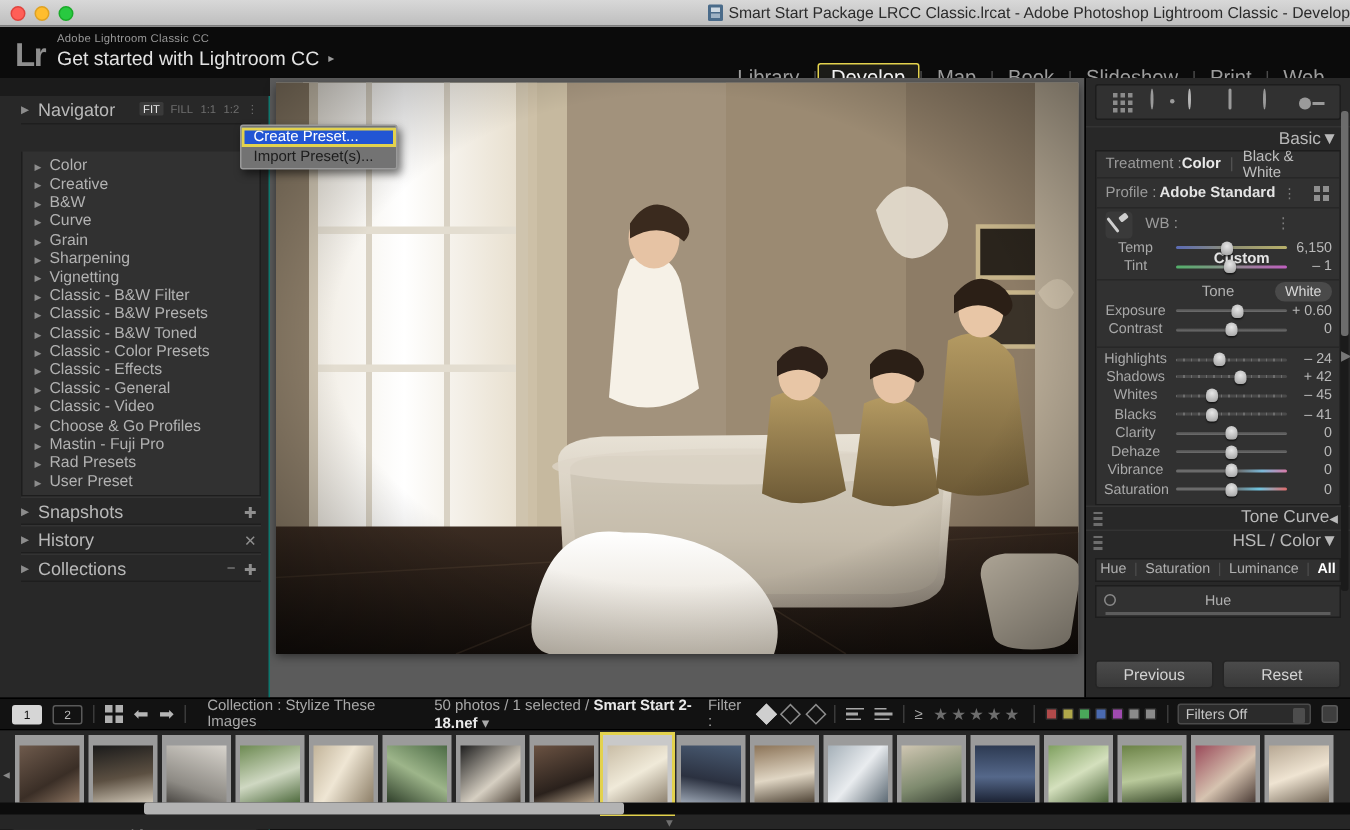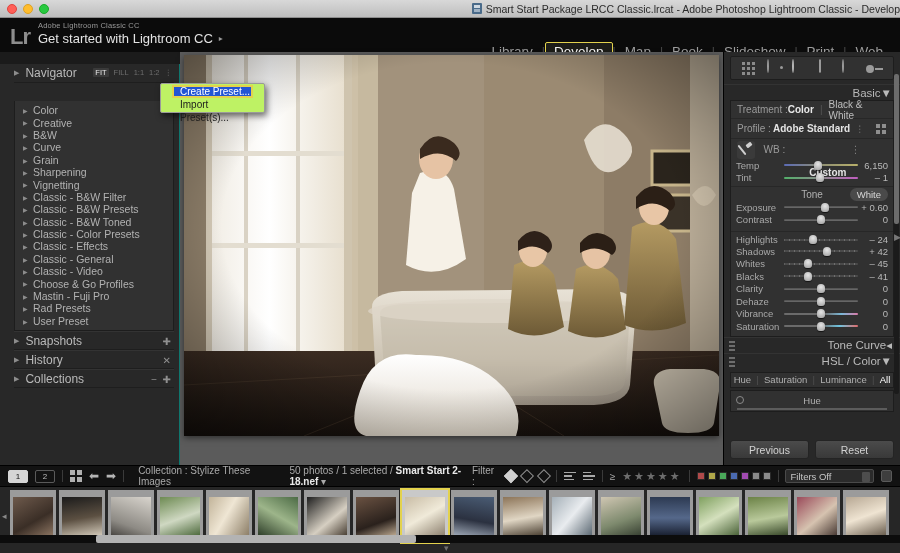--- a/index.html
+++ b/index.html
@@ -99,22 +99,22 @@
   .lrbtn{
     flex:1; height:18px; border-radius:3px;
     background:linear-gradient(#4b4b4b,#393939);
     border:1px solid #242424; color:#d2d2d2; font-size:10.5px;
     display:flex; align-items:center; justify-content:center;
   }
 
   
   .ctxmenu{
     position:absolute; left:160px; top:83px; width:105px;
-    background:#bef264; border:1px solid #9a9a9a; border-radius:2px;
-    box-shadow:2px 3px 6px rgba(0,0,0,.55); z-index:40; padding:1px 11px;
+    background:#737373; border:1px solid #9a9a9a; border-radius:2px;
+    box-shadow:2px 3px 6px rgba(0,0,0,.55); z-index:40; padding:1px 0;
   }
   .ctxitem{ height:13px; line-height:13px; font-size:10px; color:#1c1c1c; padding-left:8px;}
   .ctxitem.sel{ background:#2255d4; color:#fff; outline:2px solid #e3d24d; outline-offset:-2px; }
 
   
   .center{
     position:absolute; left:180px; top:52px; width:543px; height:413px;
     background:#5b5b5b;
   }
   .img-wrap{
@@ -187,21 +187,21 @@
   .wb-row .lab{ color:#9b9b9b; margin-right:24px;}
   .wb-row .val{ color:#e4e4e4; font-weight:bold;margin-top:47px;}
   .eyedrop{ position:absolute; left:6px; top:2px; width:18px;height:18px;
      background:#3a3a3a; border-radius:3px;}
   .eyedrop:after{content:""; position:absolute; left:4px; top:3px; width:2px;height:12px;
      background:#cfcfcf; transform:rotate(-38deg); border-radius:1px;}
   .eyedrop:before{content:""; position:absolute; left:9px; top:2px; width:6px;height:4px;
      background:#cfcfcf; transform:rotate(-38deg); border-radius:1px;}
 
   .slider-row{ height:12.5px; display:flex; align-items:center; font-size:9.5px; padding:0 5px;}
-  .slider-row .name{ width:48px; text-align:left; color:#a9a9a9; padding-right:6px;}
+  .slider-row .name{ width:48px; text-align:center; color:#a9a9a9; padding-right:6px;}
   .slider-row .track{ position:relative; flex:1; height:9px; }
   .slider-row .track .line{
     position:absolute; left:0; right:0; top:3.5px; height:2px;
     background:linear-gradient(#4e4e4e,#6e6e6e); border-radius:1px;
   }
   .slider-row .track .line.temp{ background:linear-gradient(90deg,#5b6bb5,#8f8f73,#b8b06a); }
   .slider-row .track .line.tint{ background:linear-gradient(90deg,#53b06a,#8c8c8c,#c05ec0); }
   .slider-row .track .line.vib{ background:linear-gradient(90deg,#6b6b6b 55%,#7ab8d8,#d97aa8); }
   .slider-row .track .line.sat{ background:linear-gradient(90deg,#6b6b6b 50%,#6fc4e0,#e06b6b); }
   .slider-row .track .line.ticks{
@@ -219,21 +219,21 @@
   .tone-head .auto{
     position:absolute; right:5px; top:1px; font-size:9.5px; color:#d8d8d8;
     background:#4a4a4a; border-radius:7px; padding:1px 7px;
   }
   .sec-head{ height:14px; display:flex; align-items:center; justify-content:center;
      font-size:10px; color:#a4a4a4; border-top:1px solid #272727; margin-top:2px;}
 
   .hsl-tabs{ margin:3px 6px 0; background:#313131; border:1px solid #1d1d1d;
     height:16px; display:flex; align-items:center; justify-content:space-around; font-size:9.5px;}
   .hsl-tabs span{ color:#b0b0b0;}
-  .hsl-tabs span.on{ color:#fff; font-weight:normal;}
+  .hsl-tabs span.on{ color:#fff; font-weight:bold;}
   .hsl-tabs em{ color:#4f4f4f; font-style:normal;}
   .hue-box{ margin:2px 6px 0; background:#313131; border:1px solid #1d1d1d; height:22px;
     position:relative; }
   .hue-box .hl{ position:absolute; left:0; right:0; top:4px; text-align:center; font-size:9.5px; color:#b0b0b0;}
   .hue-box .radio{ position:absolute; left:5px; top:5px; width:8px;height:8px;border-radius:50%;
     border:1px solid #8a8a8a;}
   .hue-box .mini{ position:absolute; left:6px; right:6px; bottom:1px; height:2px;
     background:#5c5c5c;}
 
   .rp-bottom{ position:absolute; left:6px; right:6px; bottom:6px; display:flex; gap:6px; }

